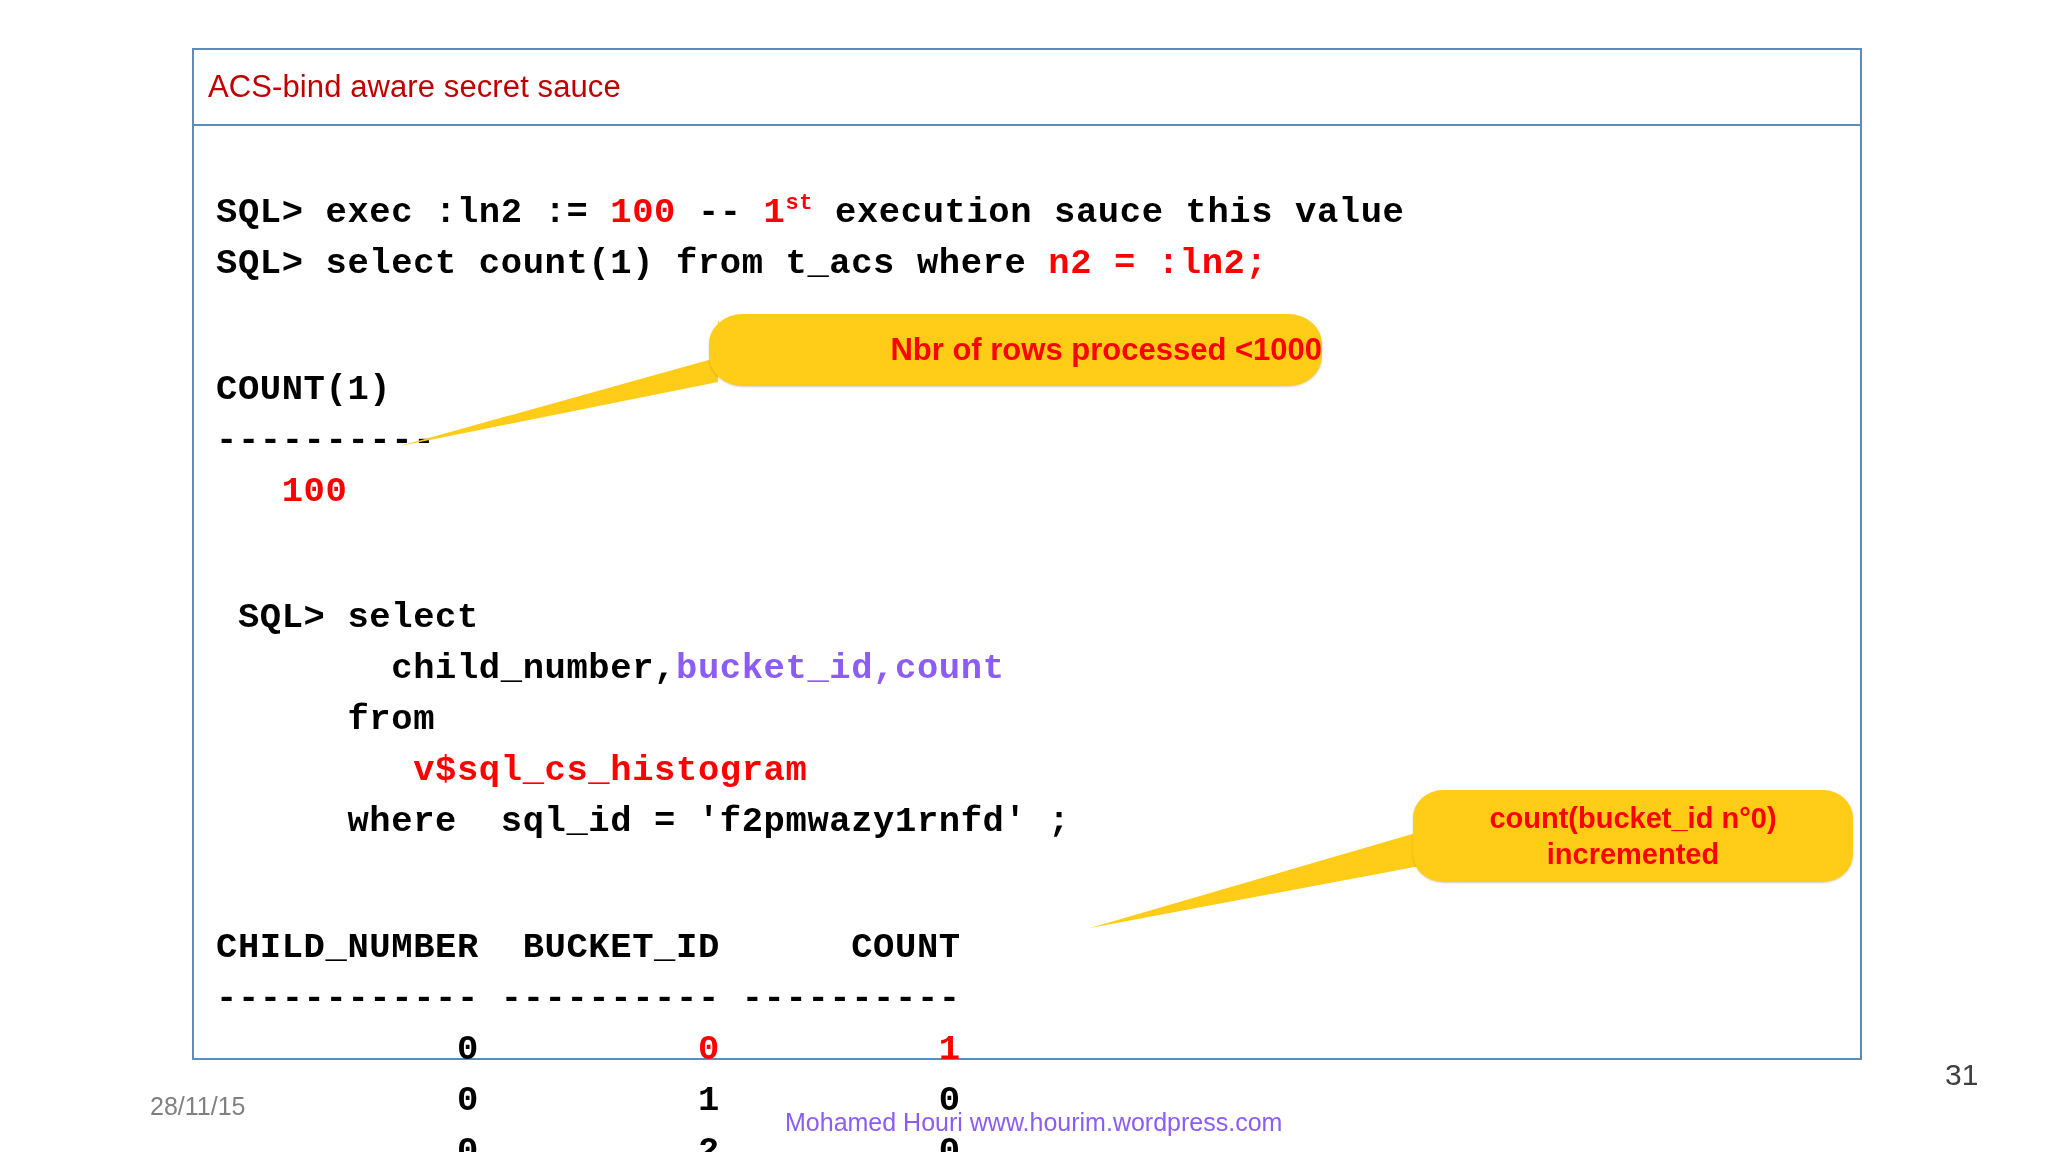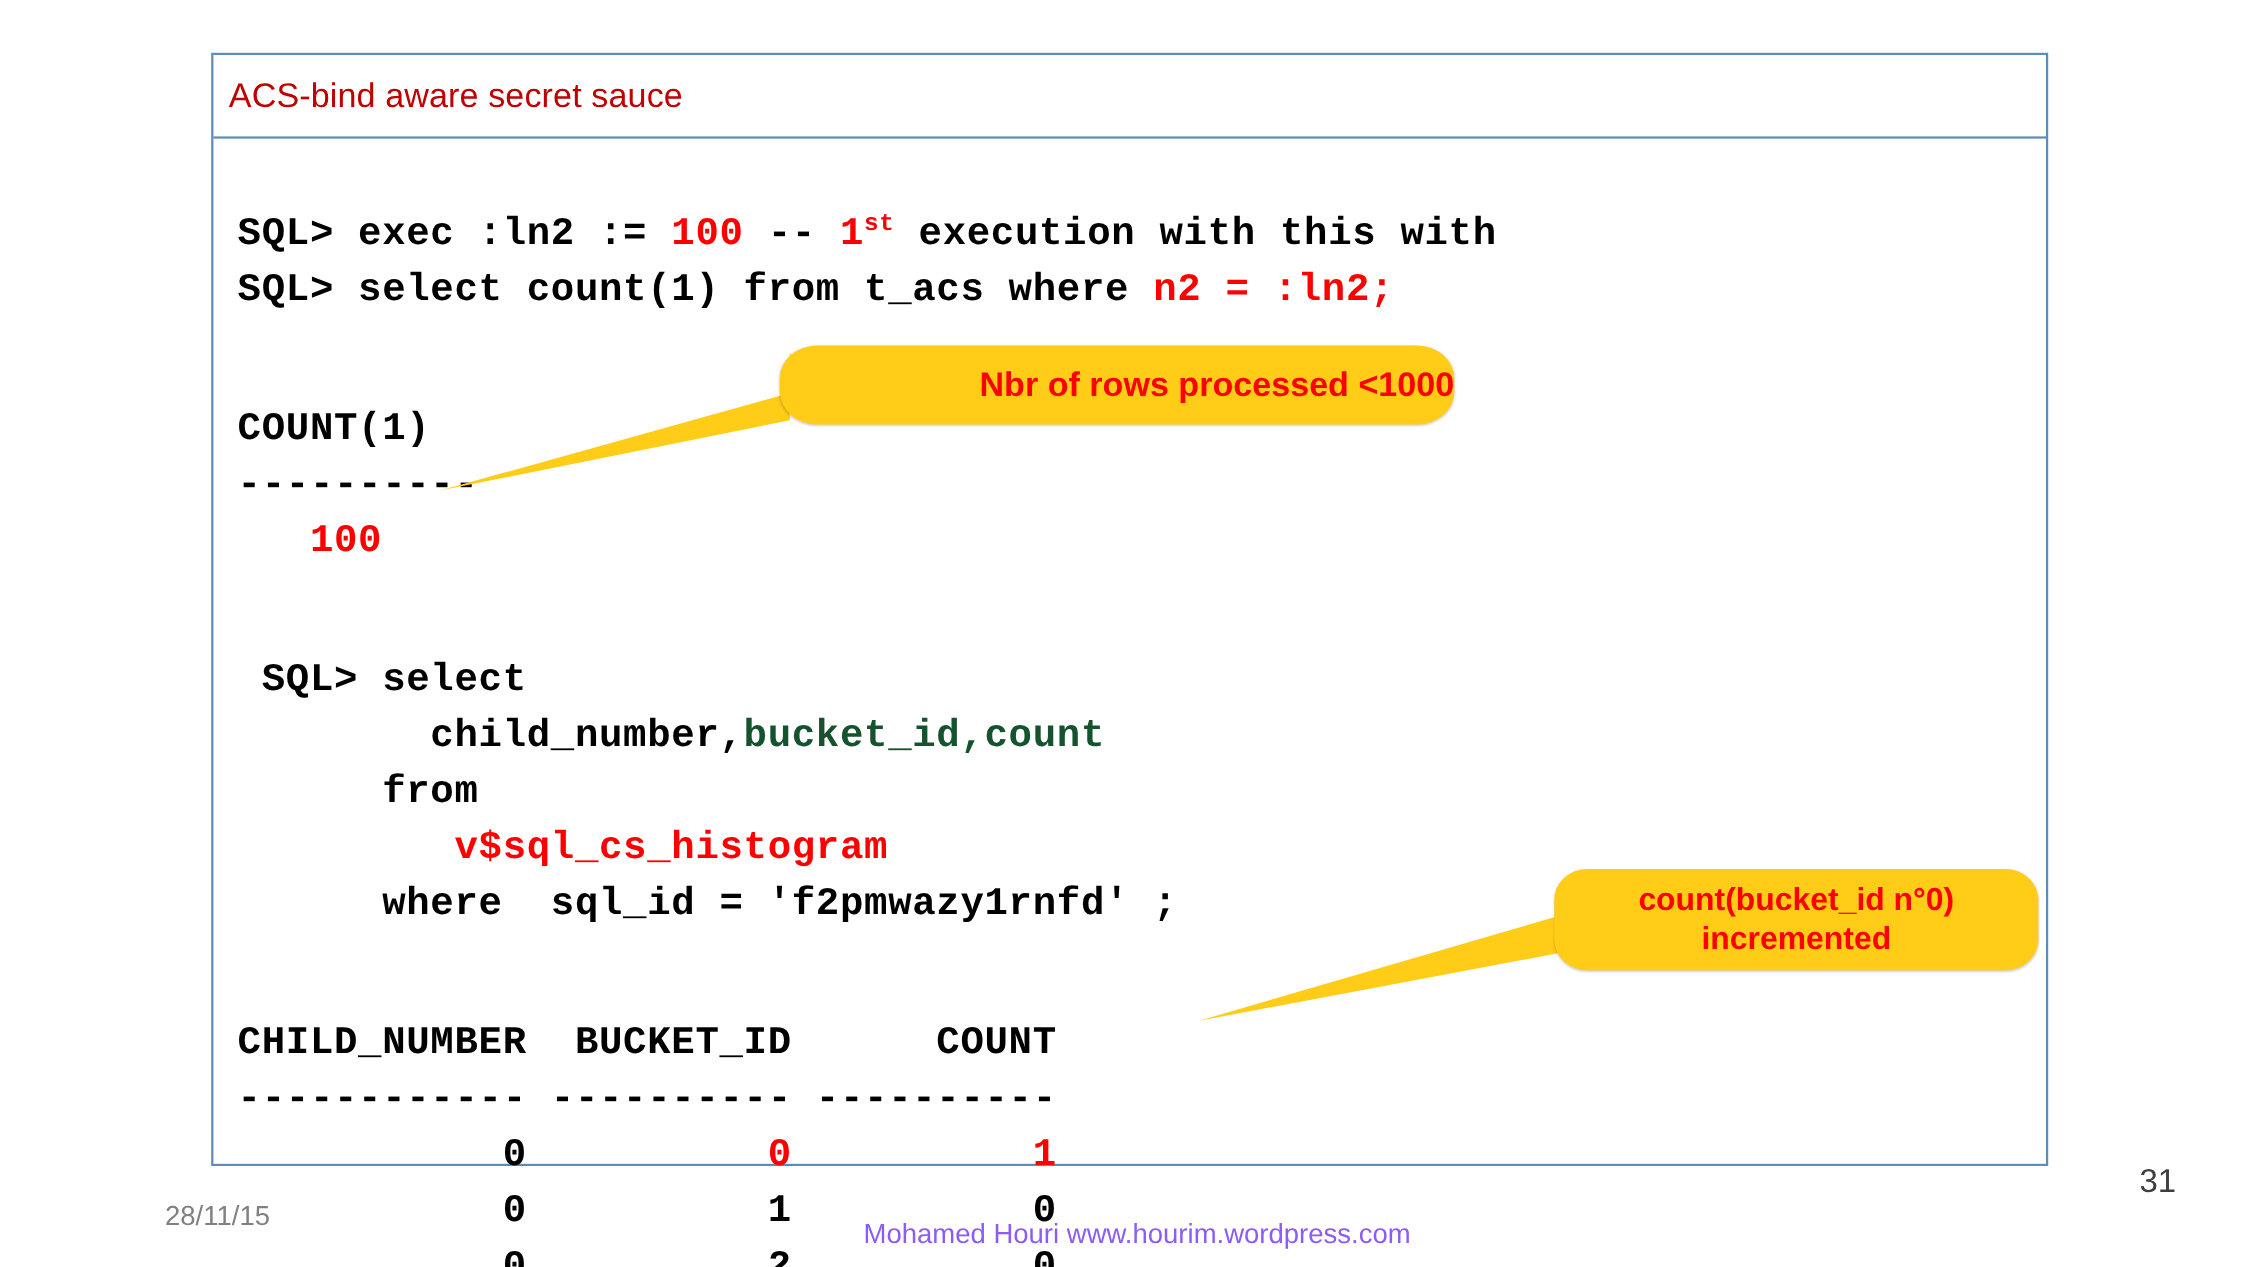--- a/index.html
+++ b/index.html
@@ -47,21 +47,21 @@
     width:1640px;
     font-family:"Liberation Mono","DejaVu Sans Mono",monospace;
     font-weight:bold;
     font-size:35.5px;
     line-height:51px;
     color:#000000;
     white-space:pre;
     letter-spacing:0.6px;
   }
   .code .r{color:#ff0000;}
-  .code .dr{color:#14532d;}
+  .code .dr{color:#8b5cf6;}
   .code sup{font-size:0.62em;vertical-align:super;line-height:0;}
   .gap-s{display:block;height:24px;}
   
   .callout{
     position:absolute;
     background:#ffcc17;
     border-radius:34px/30px;
     color:#ff0000;
     font-weight:bold;
     font-family:"Liberation Sans", sans-serif;
@@ -110,21 +110,21 @@
 
 <div class="slide">
 
   <div class="frame">
 
     <div class="title-bar">
       <div class="title-text">ACS-bind aware secret sauce</div>
     </div>
 
     <div class="code">
-<span><span>SQL&gt; exec :ln2 := </span><span class="r">100</span><span> -- </span><span class="r">1</span><sup class="r">st</sup><span> execution with this with</span></span>
+<span><span>SQL&gt; exec :ln2 := </span><span class="r">100</span><span> -- </span><span class="r">1</span><sup class="r">st</sup><span> execution sauce this value</span></span>
 <span><span>SQL&gt; select count(1) from t_acs where </span><span class="r">n2 = :ln2;</span></span>
 <span class="gap-s"></span>
 <span>COUNT(1)</span>
 <span>----------</span>
 <span class="r">   100</span>
 <span class="gap-s"></span>
 <span> SQL&gt; select</span>
 <span><span>        child_number,</span><span class="dr">bucket_id,count</span></span>
 <span>      from</span>
 <span><span>         </span><span class="r">v$sql_cs_histogram</span></span>

